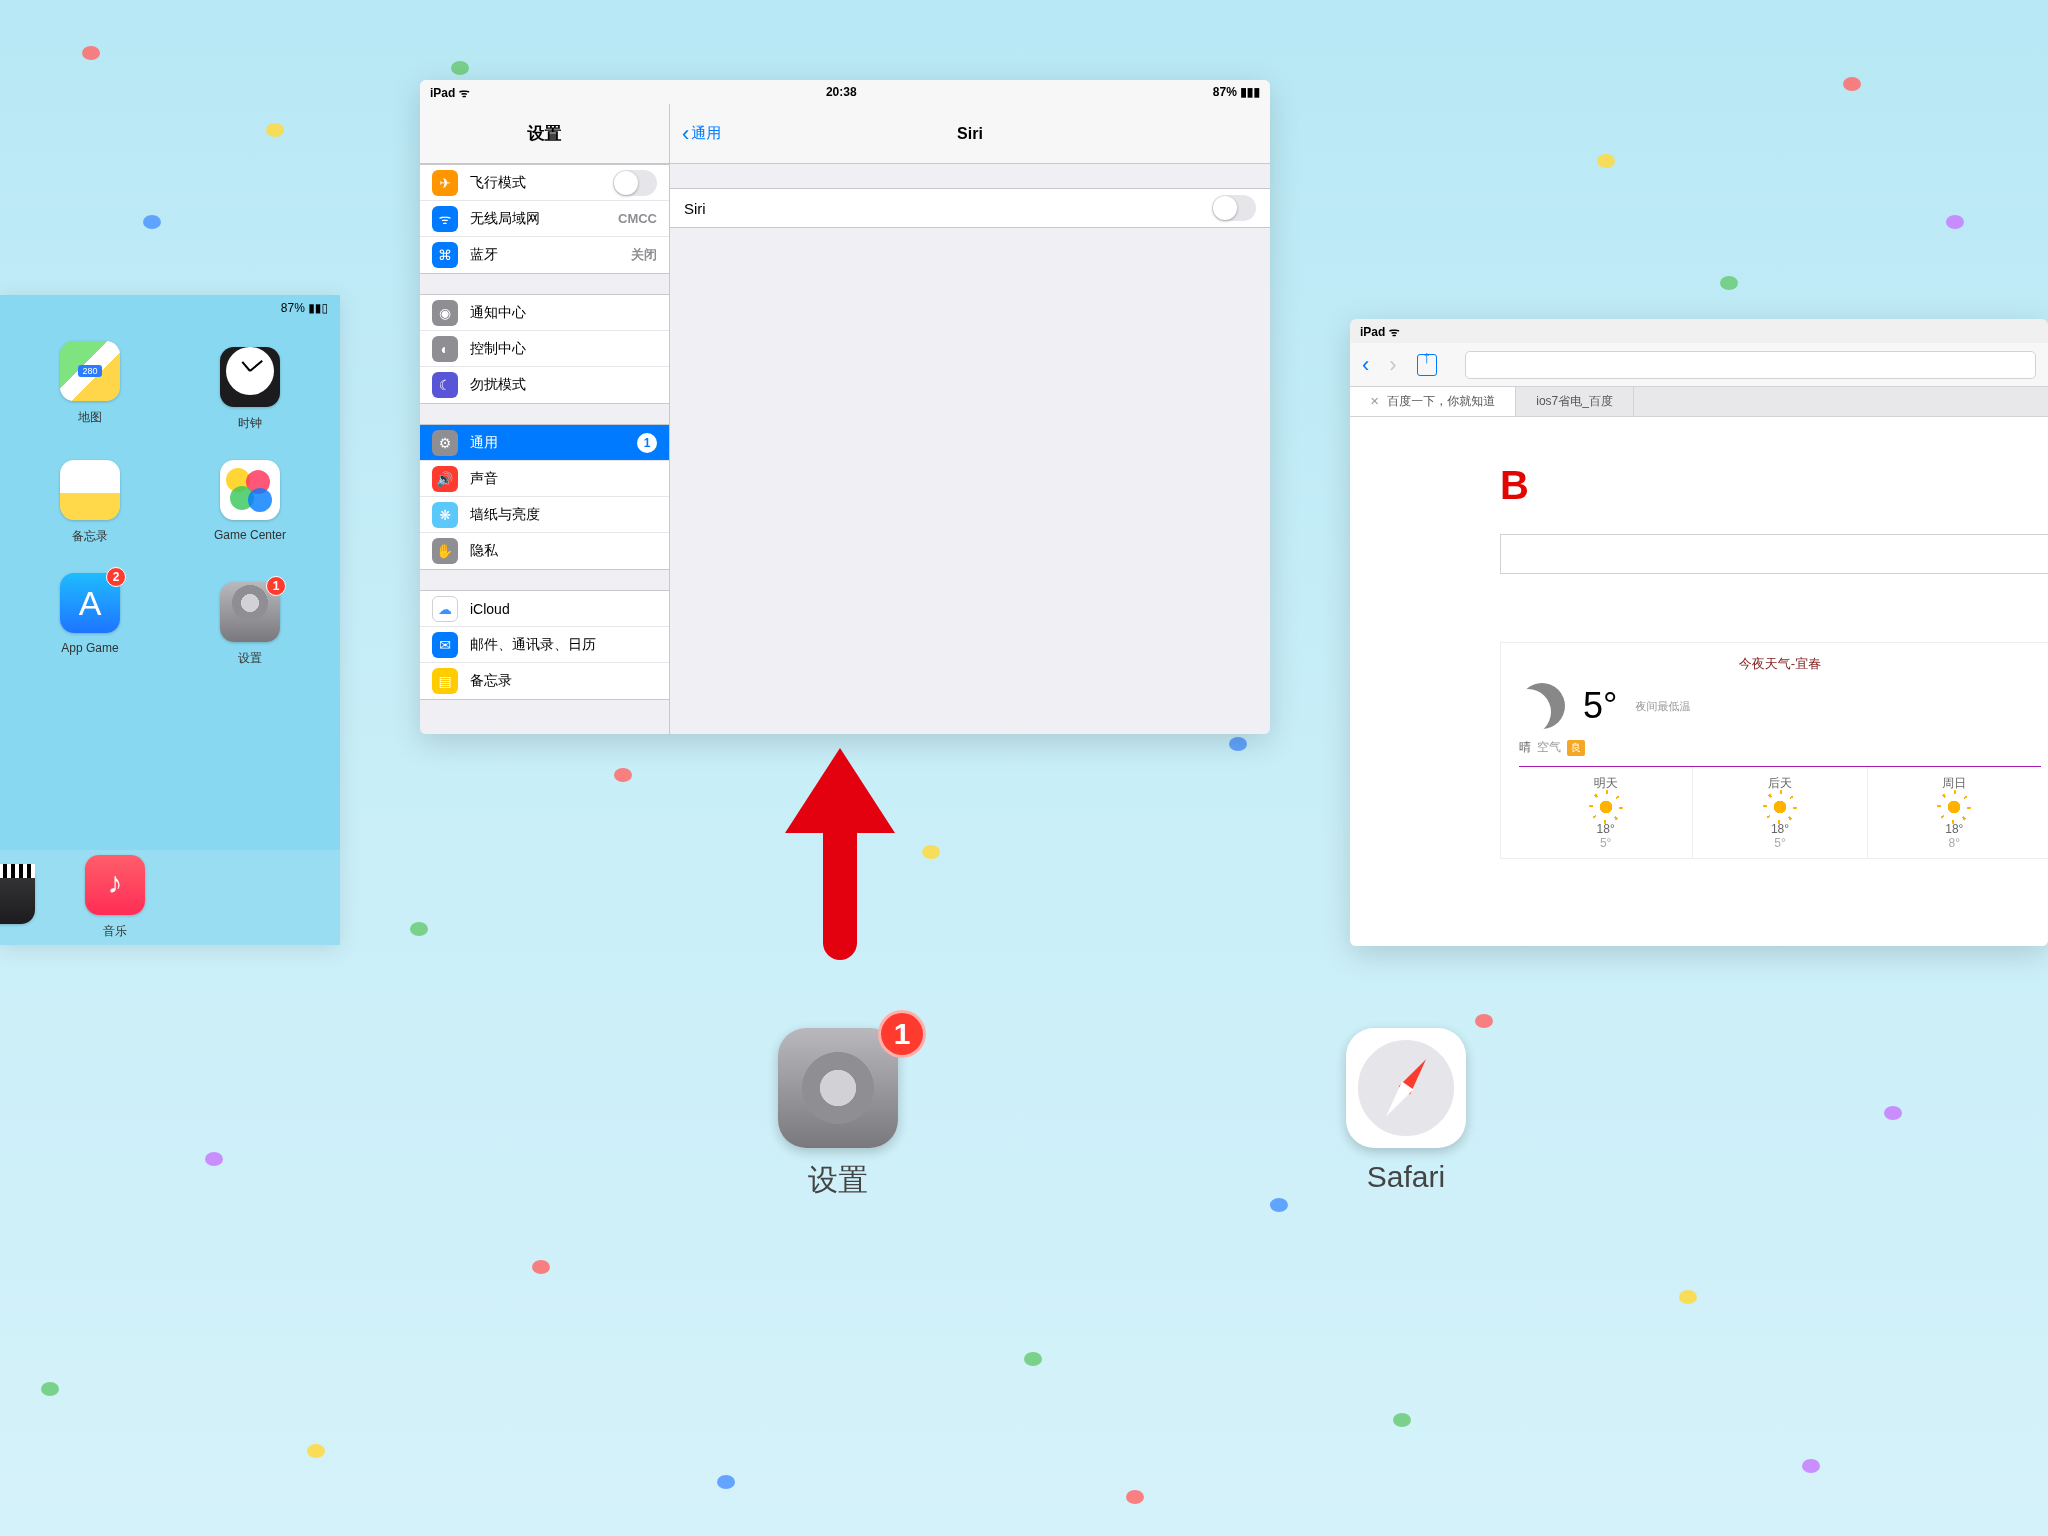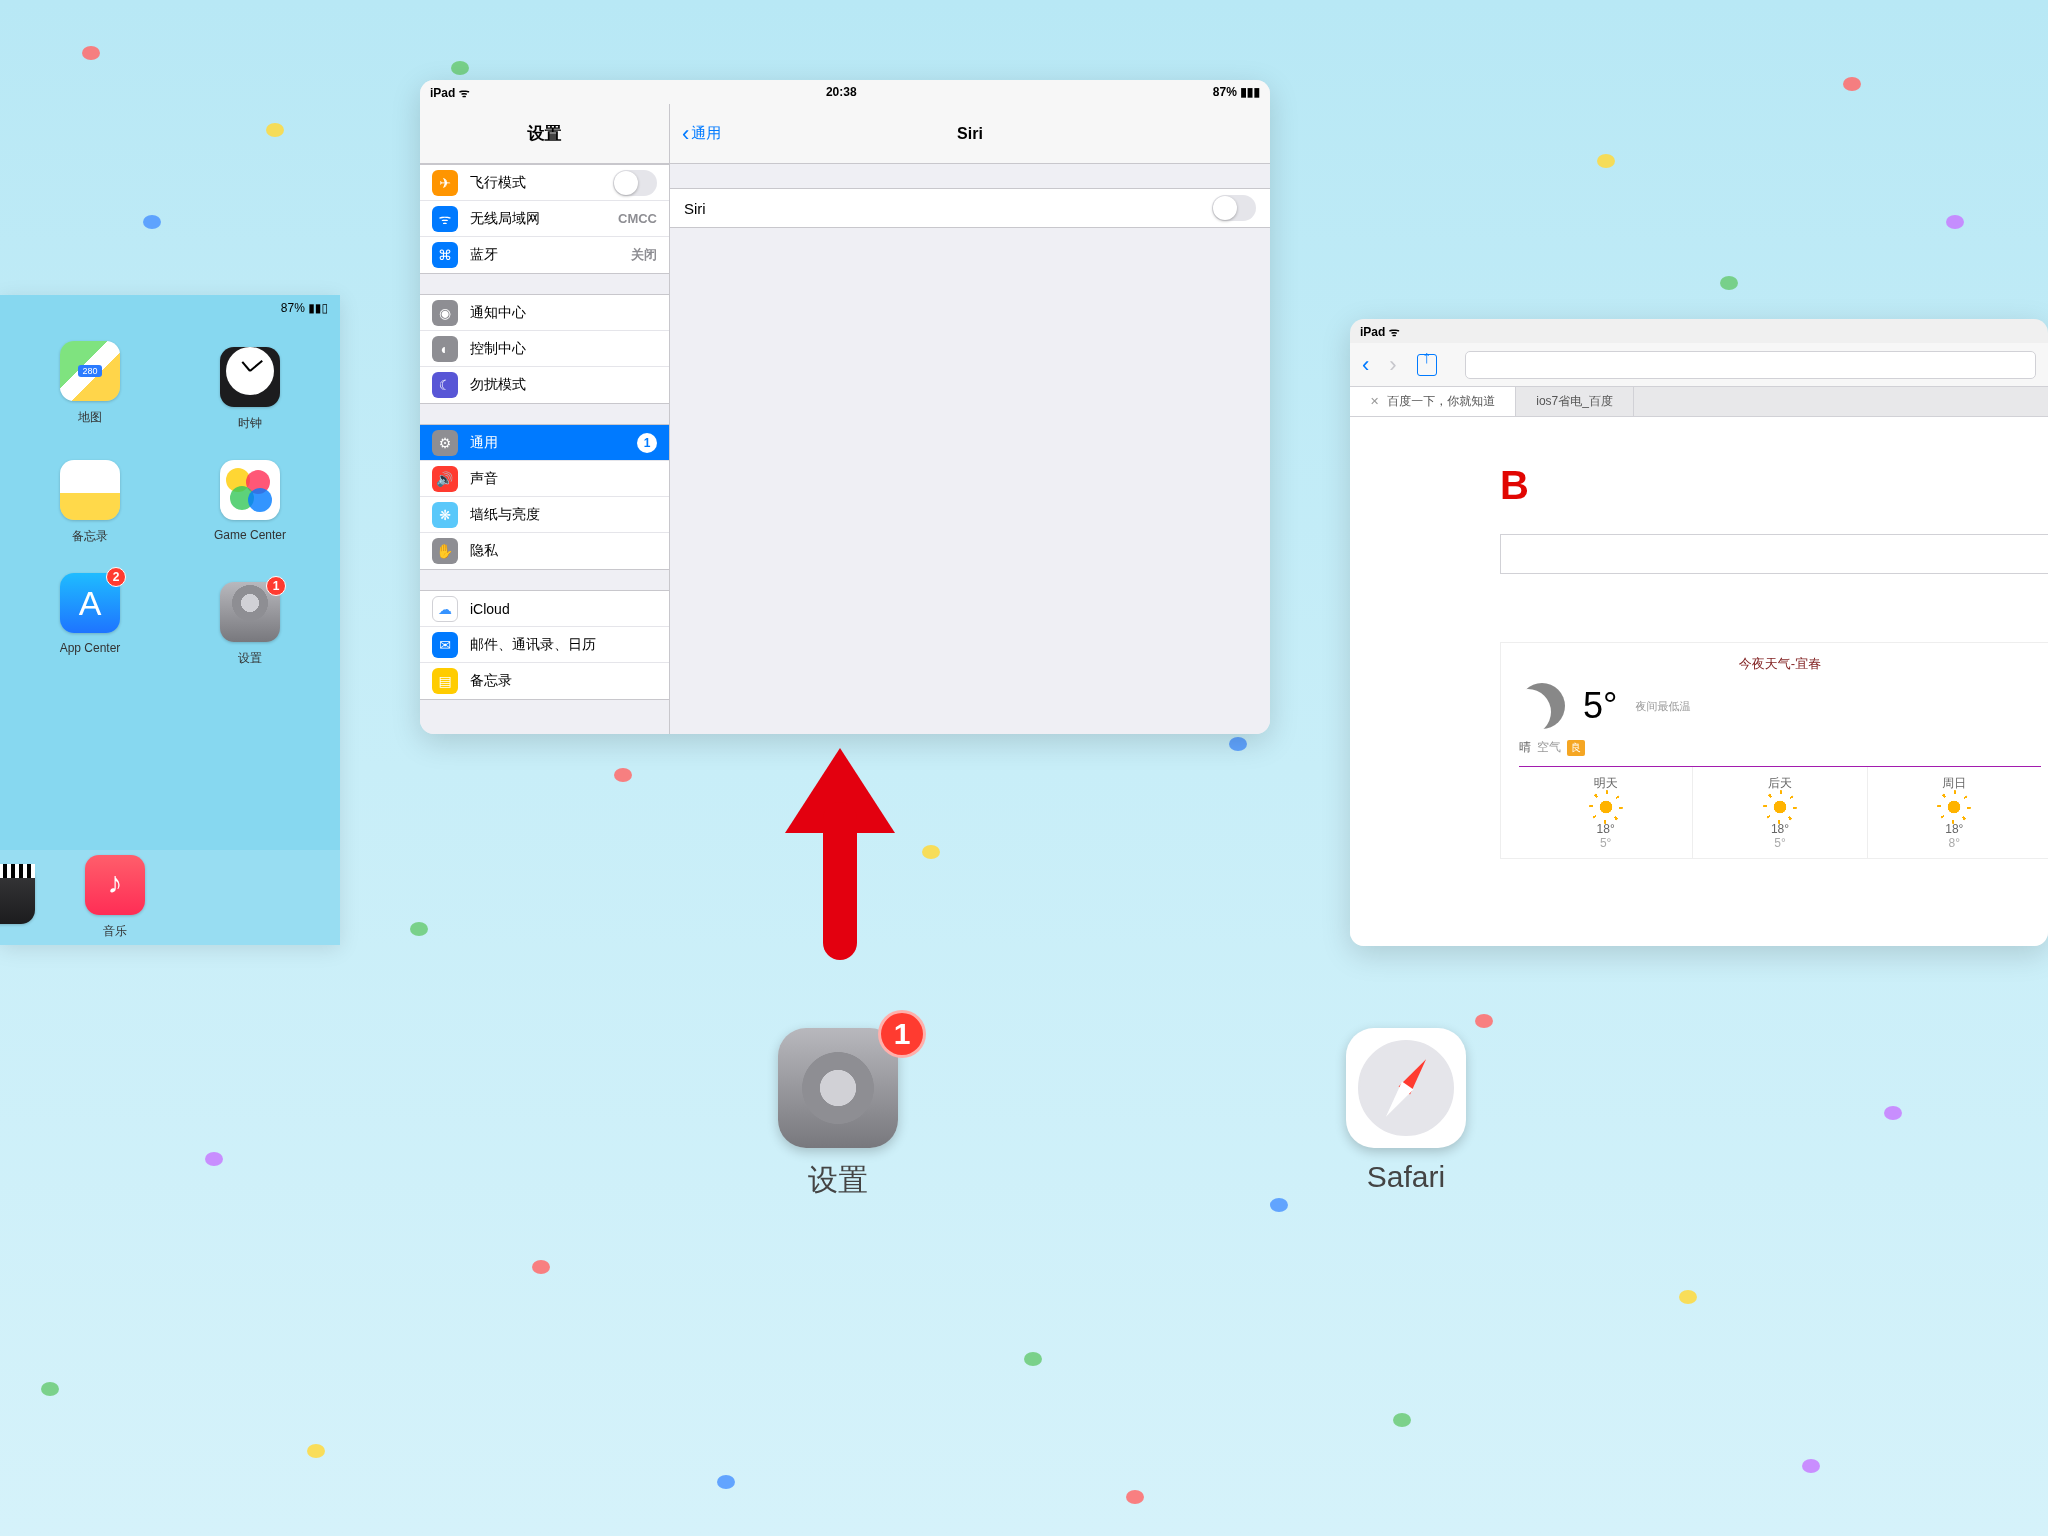--- a/index.html
+++ b/index.html
@@ -3,21 +3,21 @@
 <meta charset="utf-8">
 <style>
 * { margin: 0; padding: 0; box-sizing: border-box; font-family: -apple-system, "Helvetica Neue", Arial, sans-serif; }
 body { width: 2048px; height: 1536px; overflow: hidden; position: relative; background: linear-gradient(180deg, #b8e8f5 0%, #c8eef8 50%, #d5f2fa 100%); }
 
 
 .confetti { position: absolute; inset: 0; pointer-events: none; }
 .confetti span { position: absolute; width: 18px; height: 14px; border-radius: 50%; opacity: 0.85; }
 
 
-.card { position: absolute; background: #fff; box-shadow: 0 8px 30px rgba(0,0,0,0.15); border-radius: 14px; overflow: hidden; }
+.card { position: absolute; background: #fff; box-shadow: 0 8px 30px rgba(0,0,0,0.15); border-radius: 6px; overflow: hidden; }
 
 
 #home { left: 0; top: 295px; width: 340px; height: 650px; background: #87d8f0; border-radius: 0; box-shadow: 0 4px 20px rgba(0,0,0,0.1);}
 #home .status { height: 26px; display:flex; justify-content:flex-end; align-items:center; padding: 0 12px; font-size:12px; color:#000;}
 #home .apps { padding: 20px 10px; display:flex; flex-wrap:wrap; }
 .appcell { width: 160px; text-align:center; margin-bottom: 28px; position: relative;}
 .appicon { width: 60px; height: 60px; border-radius: 14px; margin: 0 auto 8px; position:relative; box-shadow: 0 1px 3px rgba(0,0,0,0.2);}
 .applabel { font-size: 12px; color:#333; }
 .badge { position:absolute; top:-6px; right:-6px; min-width:20px; height:20px; border-radius:10px; background:#ff3b30; color:#fff; font-size:12px; font-weight:600; display:flex; align-items:center; justify-content:center; border:1.5px solid #fff;}
 #home .dock { position:absolute; bottom:0; left:0; right:0; height:95px; display:flex; align-items:center; padding: 0 10px; background: rgba(255,255,255,0.15);}
@@ -175,21 +175,21 @@
             <span style="position:absolute;width:24px;height:24px;border-radius:50%;background:#007aff;left:28px;top:28px;opacity:.8"></span>
           </div>
         </div>
         <div class="applabel">Game Center</div>
       </div>
       <div class="appcell">
         <div class="appicon ic-appstore">
           <div style="color:#fff;font-size:34px;text-align:center;line-height:60px;font-weight:200">A</div>
           <div class="badge">2</div>
         </div>
-        <div class="applabel">App Center</div>
+        <div class="applabel">App Game</div>
       </div>
       <div class="appcell">
         <div class="appicon ic-gear">
           <div class="gear-glyph" style="margin:15%"></div>
           <div class="badge">1</div>
         </div>
         <div class="applabel">设置</div>
       </div>
     </div>
   <div class="dock" id="home-dock">

